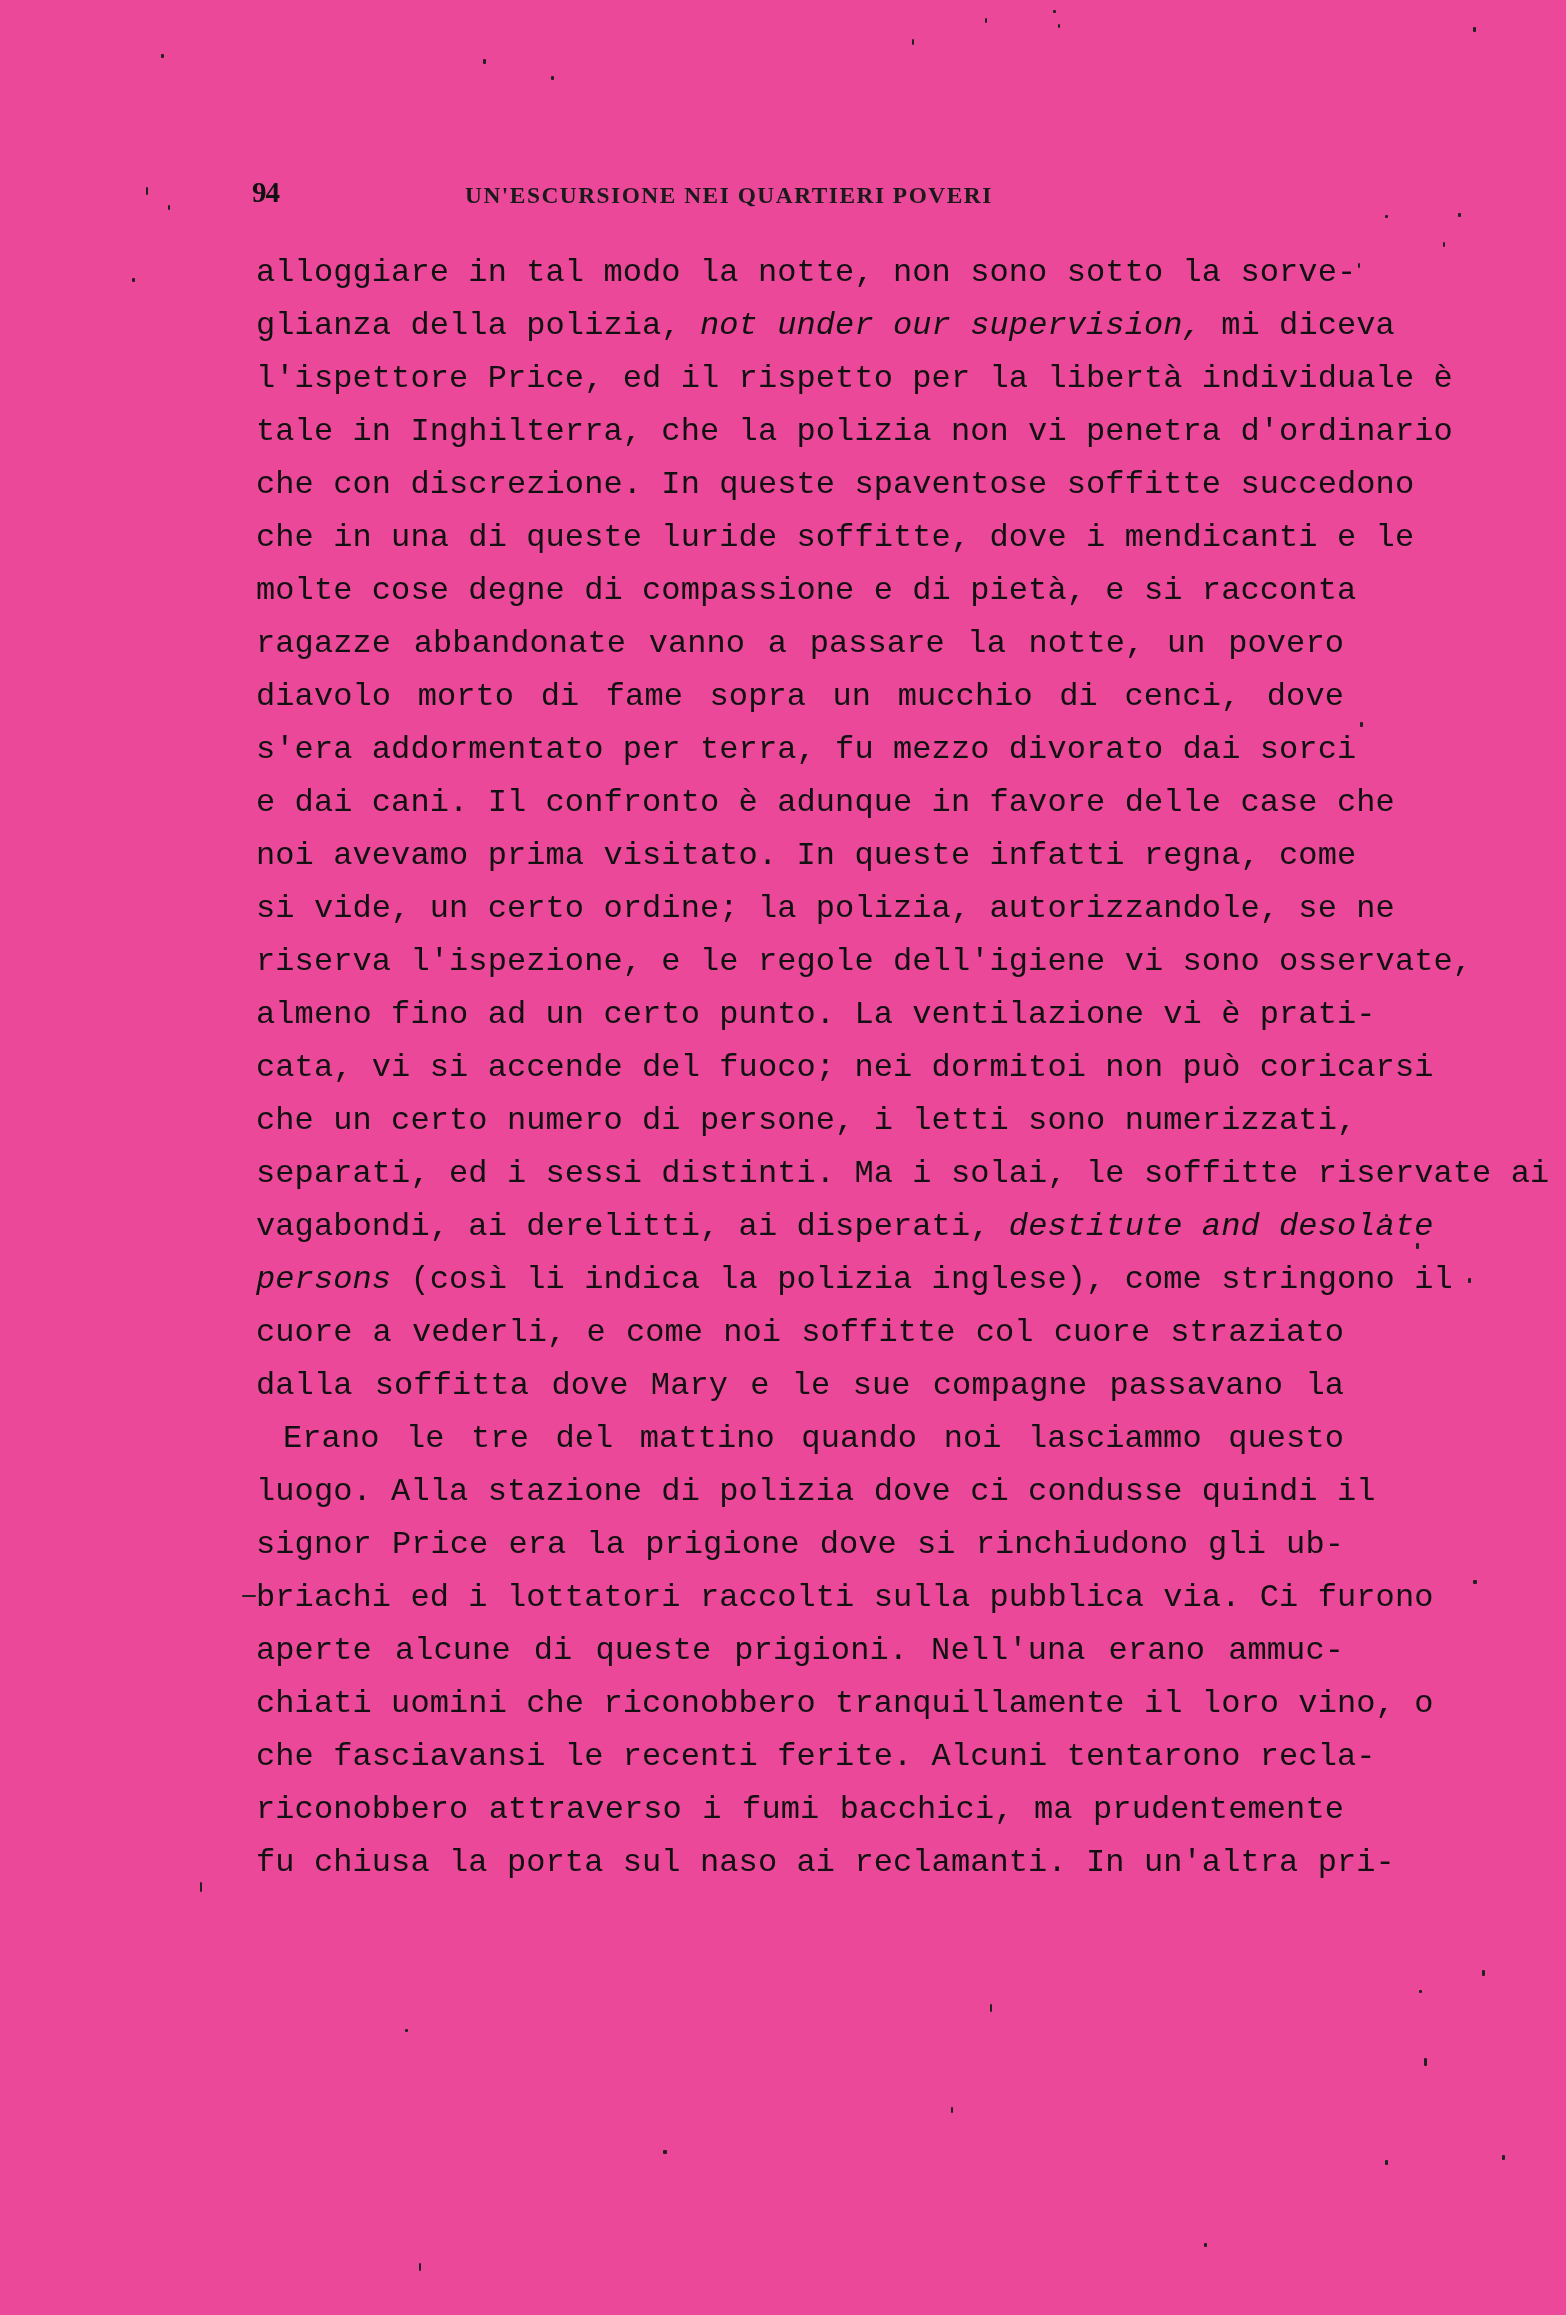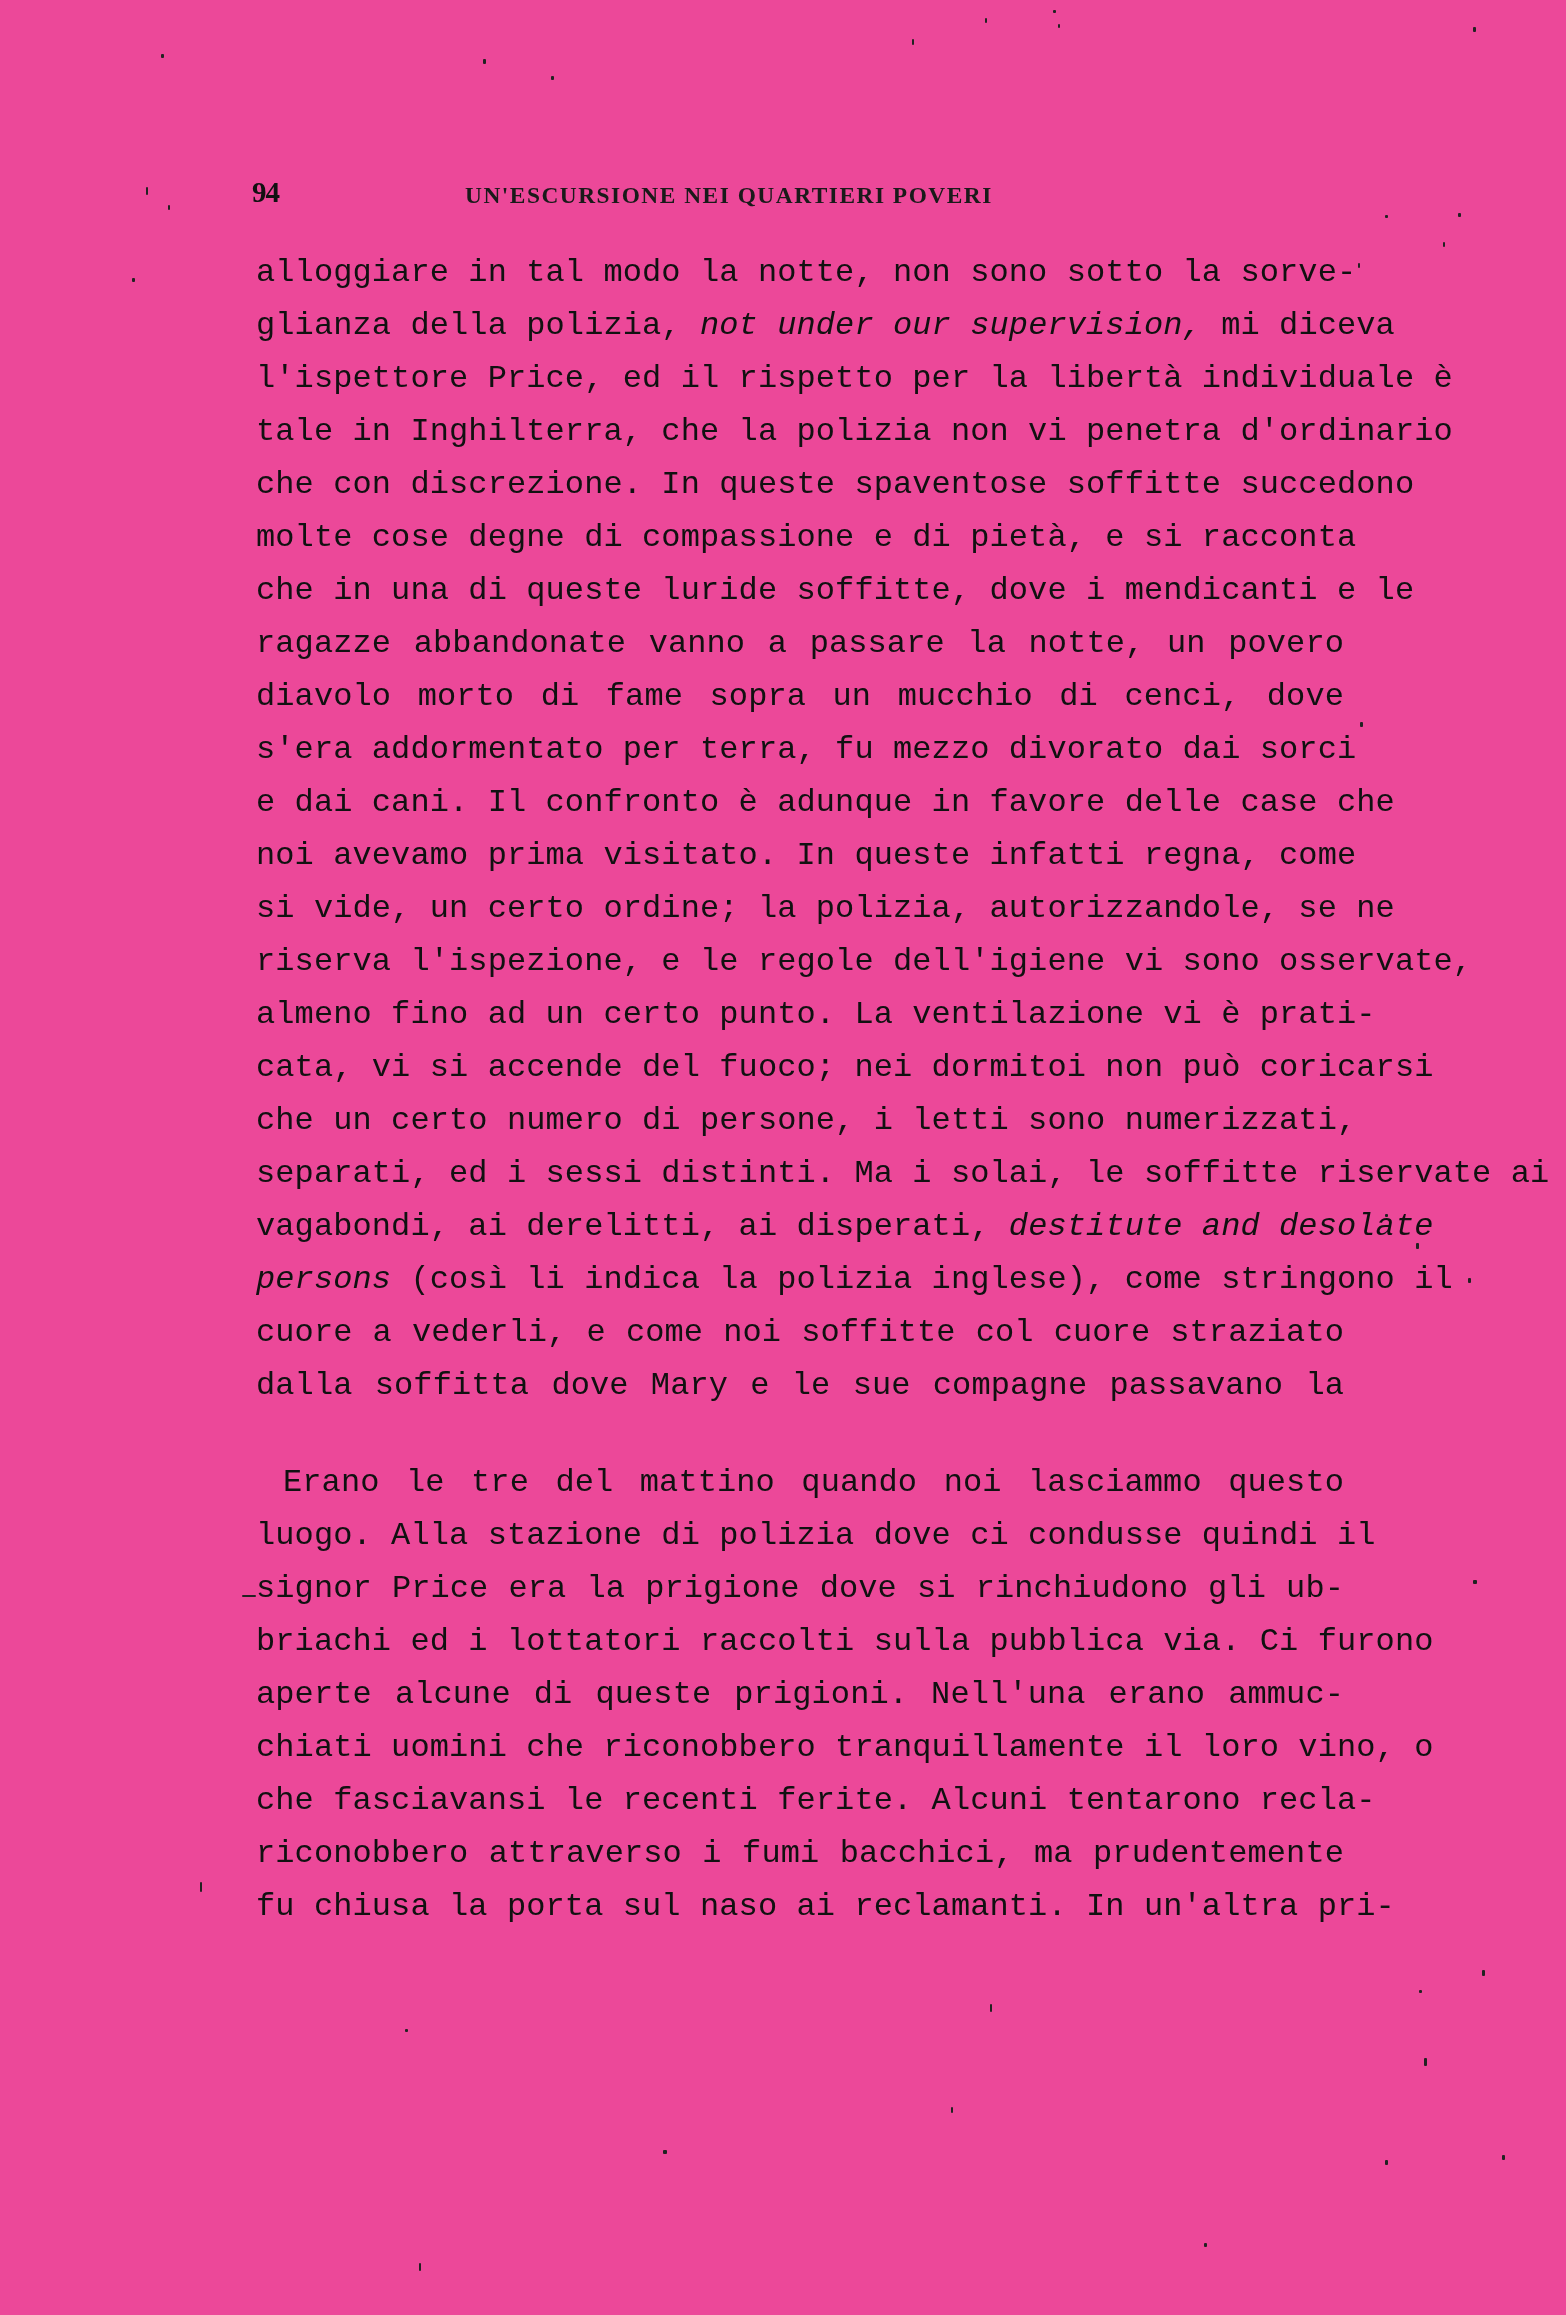--- a/index.html
+++ b/index.html
@@ -65,21 +65,20 @@
     text-align: justify;
     text-align-last: justify;
     letter-spacing: 0.1px;
     font-family: Liberation Mono, monospace;
   }
   .line.last {
     text-align-last: left;
   }
   .line.indent {
     padding-left: 27px;
-    margin-top: 44px;
   }
   .line i, .line .it {
     font-style: italic;
   }
   .speck {
     position: absolute;
     background: #222;
     border-radius: 1px;
   }
 </style>
@@ -92,22 +91,22 @@
     <span class="page-number">94</span>
     <span class="running-title">UN'ESCURSIONE NEI QUARTIERI POVERI</span>
   </div>
 
   <div class="body-text">
     <span class="line">alloggiare in tal modo la notte, non sono sotto la sorve-</span>
     <span class="line"><span>glianza della polizia, </span><i>not under our supervision,</i><span> mi diceva</span></span>
     <span class="line">l'ispettore Price, ed il rispetto per la libertà individuale è</span>
     <span class="line">tale in Inghilterra, che la polizia non vi penetra d'ordinario</span>
     <span class="line">che con discrezione. In queste spaventose soffitte succedono</span>
+    <span class="line">che in una di queste luride soffitte, dove i mendicanti e le</span>
     <span class="line">molte cose degne di compassione e di pietà, e si racconta</span>
-    <span class="line">che in una di queste luride soffitte, dove i mendicanti e le</span>
     <span class="line">ragazze abbandonate vanno a passare la notte, un povero</span>
     <span class="line">diavolo morto di fame sopra un mucchio di cenci, dove</span>
     <span class="line">s'era addormentato per terra, fu mezzo divorato dai sorci</span>
     <span class="line">e dai cani. Il confronto è adunque in favore delle case che</span>
     <span class="line">noi avevamo prima visitato. In queste infatti regna, come</span>
     <span class="line">si vide, un certo ordine; la polizia, autorizzandole, se ne</span>
     <span class="line">riserva l'ispezione, e le regole dell'igiene vi sono osservate,</span>
     <span class="line">almeno fino ad un certo punto. La ventilazione vi è prati-</span>
     <span class="line">cata, vi si accende del fuoco; nei dormitoi non può coricarsi</span>
     <span class="line">che un certo numero di persone, i letti sono numerizzati,</span>

